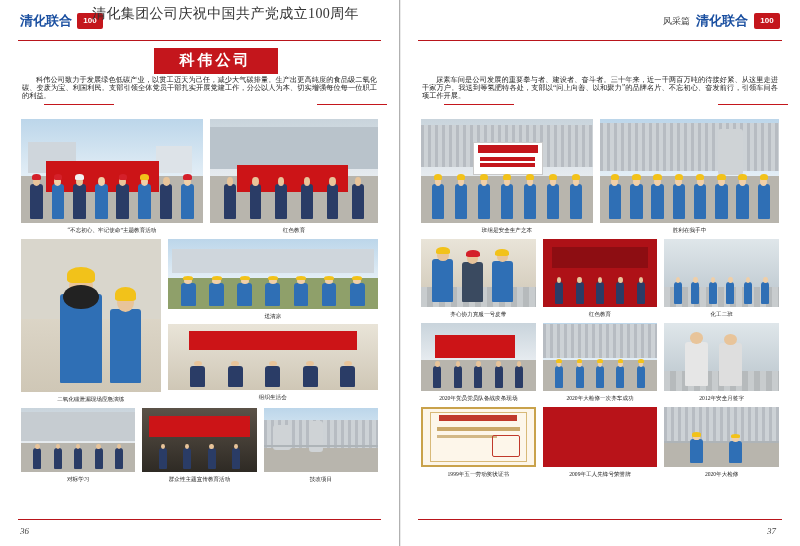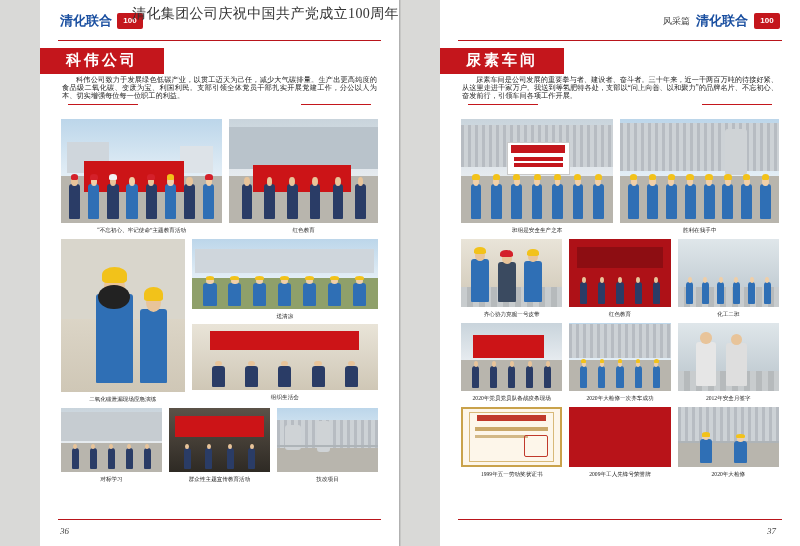--- a/index.html
+++ b/index.html
@@ -15,21 +15,20 @@
     display:flex;
     background:#d9d9d7;
   }
   .page{
     position:relative;
     width:400px;height:546px;
     background:#ffffff;
     box-sizing:border-box;
     padding:0;
     overflow:hidden;
-    margin-left:40px;
   }
   .page.left{border-right:1px solid #cfcfcf;}
   .gutter{
     position:absolute;left:399px;top:0;width:2px;height:546px;
     background:linear-gradient(to right, rgba(0,0,0,0.18), rgba(0,0,0,0.05));
     z-index:40;
   }
 
   
   .hdr{
@@ -57,21 +56,21 @@
   }
   .hdr-right{
     position:absolute;right:20px;top:12px;display:flex;align-items:center;gap:6px;
   }
   .hdr-right .rtxt{
     font-family:"Liberation Serif", serif;font-size:9px;color:#444;
   }
 
   
   .sec-title-wrap{
-    position:absolute;top:48px;left:0;width:100%;
+    position:absolute;top:48px;left:16px;width:100%;text-align:center;
   }
   .sec-title{
     display:inline-block;position:relative;
     font-family:"Liberation Serif", serif;
     font-size:15px;font-weight:bold;color:#ffffff;
     background:#c4161c;
     padding:3px 26px 4px 26px;
     letter-spacing:3px;
   }
   .sec-deco{
@@ -334,21 +333,20 @@
       <div class="hdr-right">
         <span class="rtxt">风采篇</span>
         <span class="logo-cn">清化联合</span>
         <span class="logo-badge">100</span>
       </div>
       <div class="hdr-rule"></div>
     </div>
 
     <div class="sec-title-wrap">
       <span class="sec-deco l"></span>
-      <span class="sec-title">尿素车间</span>
       <span class="sec-deco r"></span>
     </div>
 
     <div class="body-text">尿素车间是公司发展的重要拳与者、建设者、奋斗者。三十年来，近一千两百万吨的待接好紧、从这里走进千家万户。我送到等氢肥特各处，支部以“问上向善、以和聚力”的品牌名片、不忘初心、奋发前行，引领车间各项工作开展。</div>
 
     <div class="grid" style="top:118px;">
 
       <div class="row">
         <div class="cell" style="width:49%;">
           <div class="photo" style="height:106px;">

